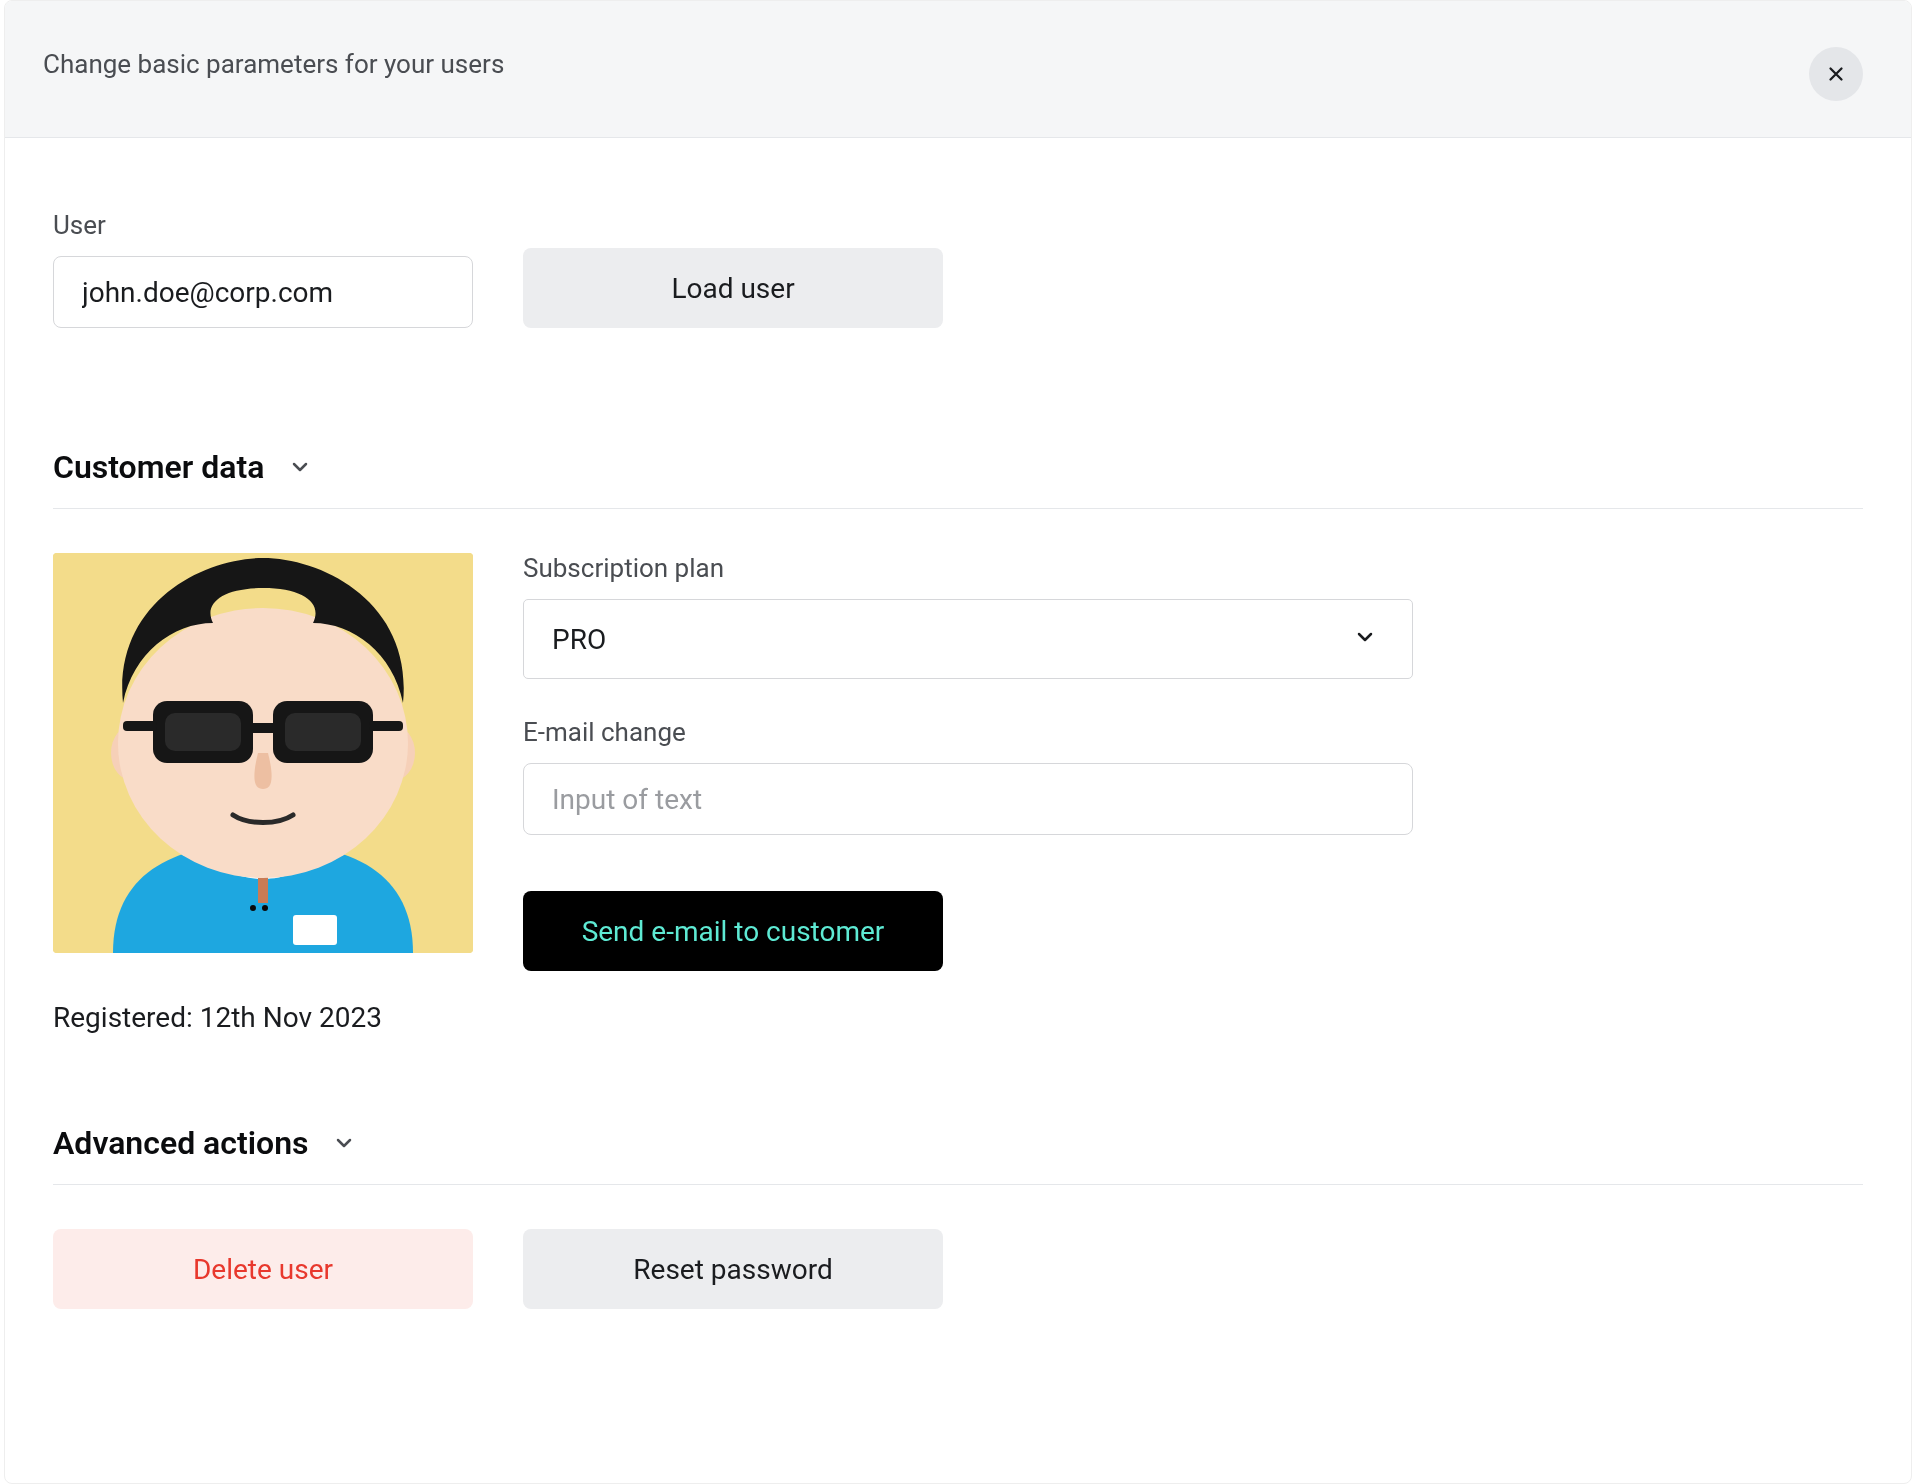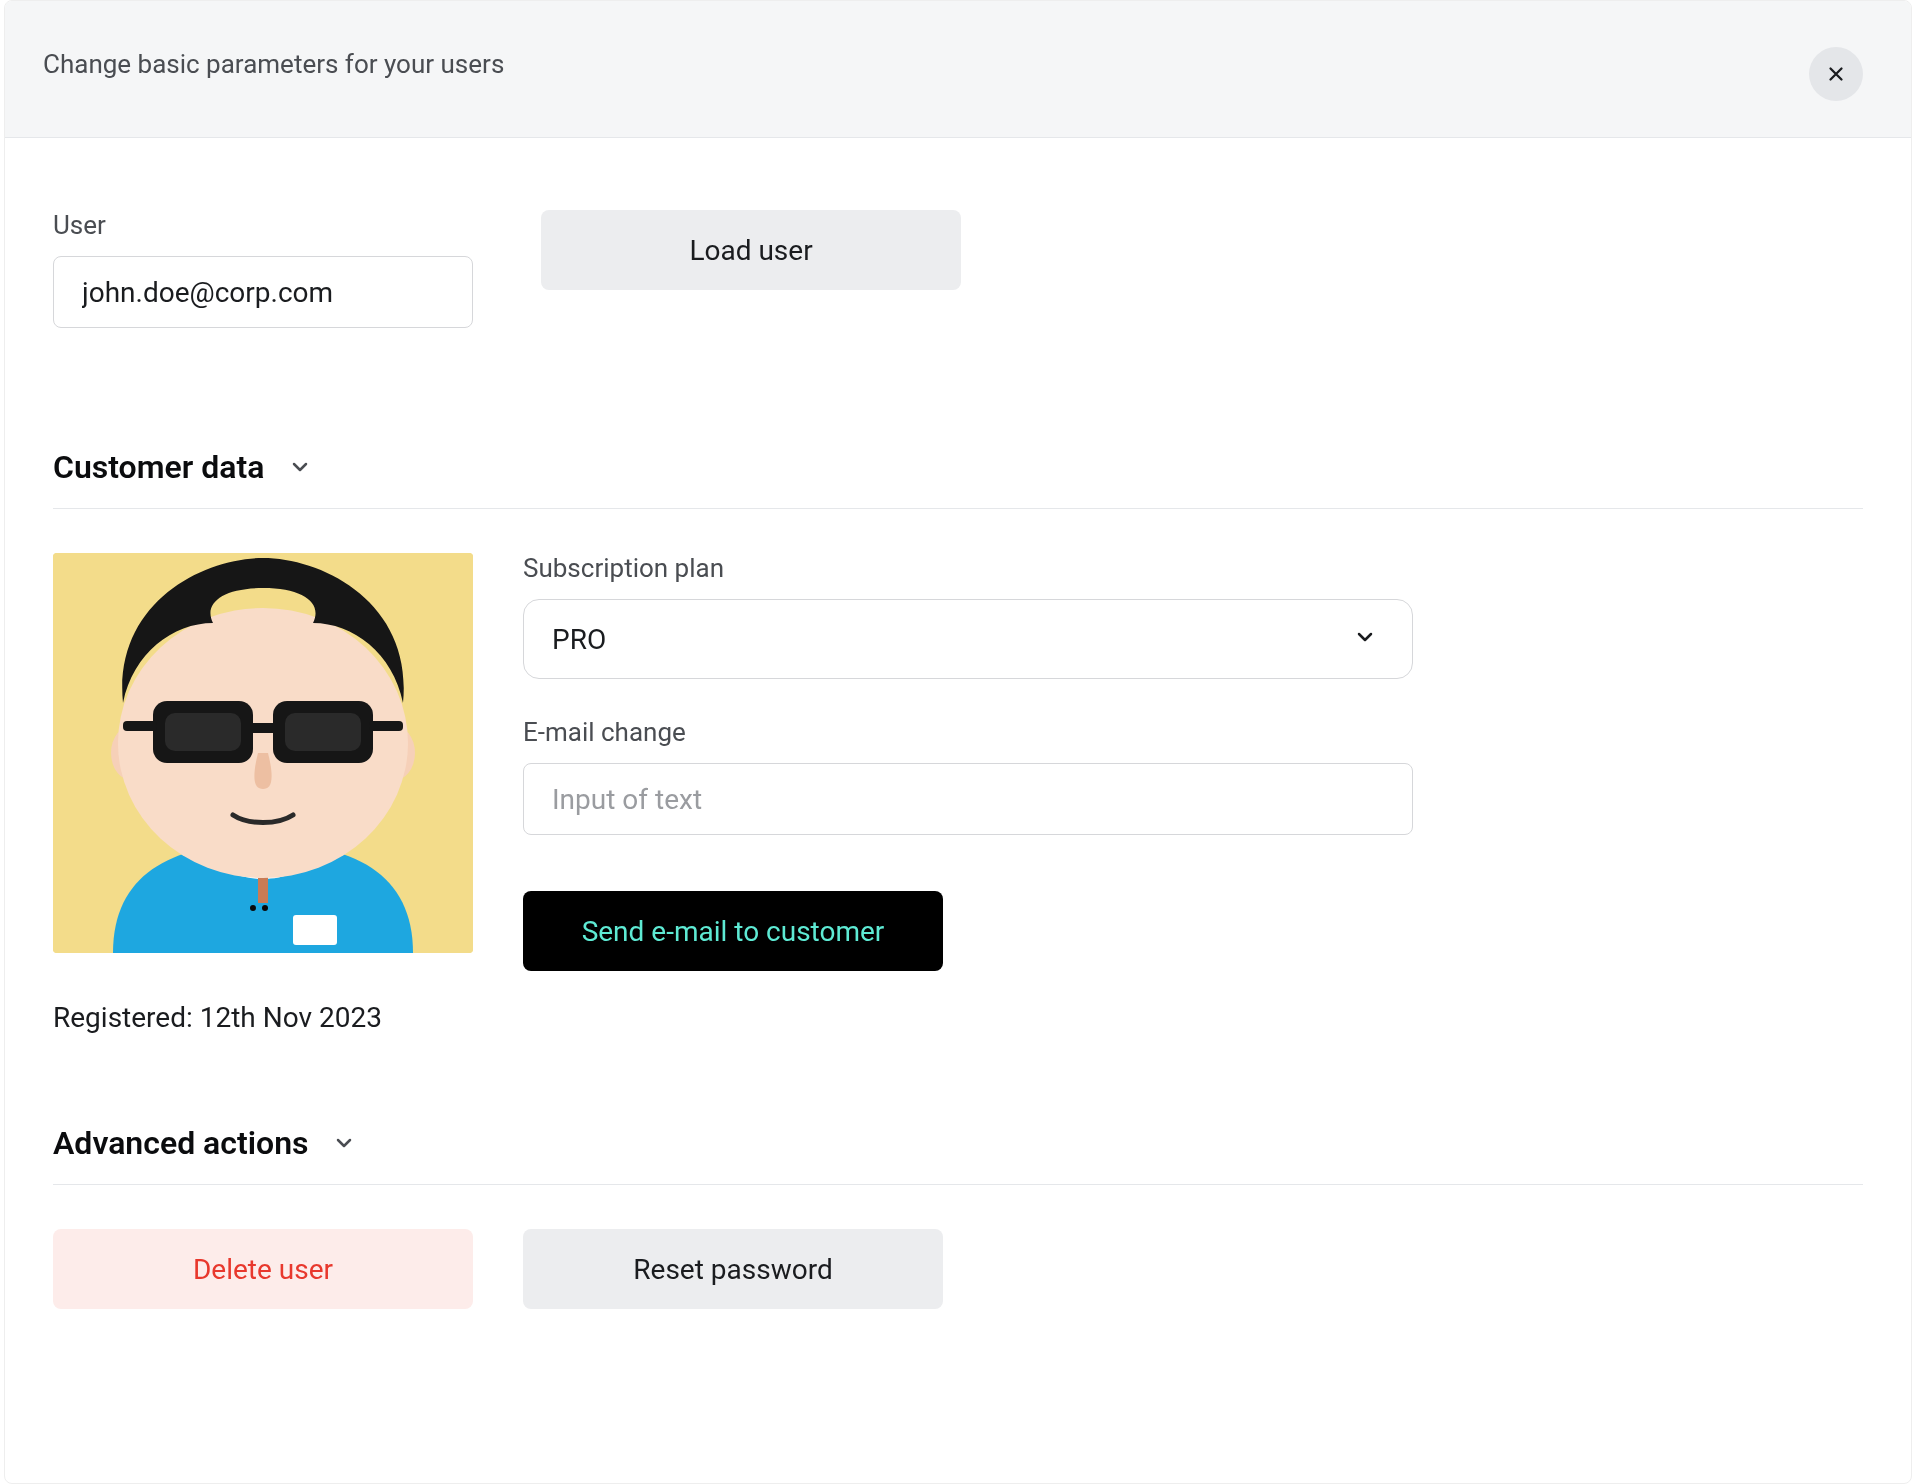--- a/index.html
+++ b/index.html
@@ -76,22 +76,22 @@
 
     .form-label {
       font-size: 26px;
       color: #4a4d52;
       margin-bottom: 16px;
       display: block;
     }
 
     .user-row {
       display: flex;
-      gap: 68px;
-      align-items: flex-start;
+      gap: 50px;
+      align-items: flex-end;
       margin-bottom: 120px;
     }
 
     .user-field {
       display: flex;
       flex-direction: column;
     }
 
     .text-input {
       width: 420px;
@@ -200,21 +200,21 @@
 
     .select-wrapper {
       position: relative;
       width: 890px;
     }
 
     .select-input {
       width: 100%;
       height: 80px;
       border: 1.5px solid #d6d7da;
-      border-radius: 16px;
+      border-radius: 5px;
       padding: 0 28px;
       font-size: 28px;
       color: #1a1c1f;
       background: #fff;
       appearance: none;
       cursor: pointer;
       text-align: left;
     }
 
     .select-wrapper .chevron {

